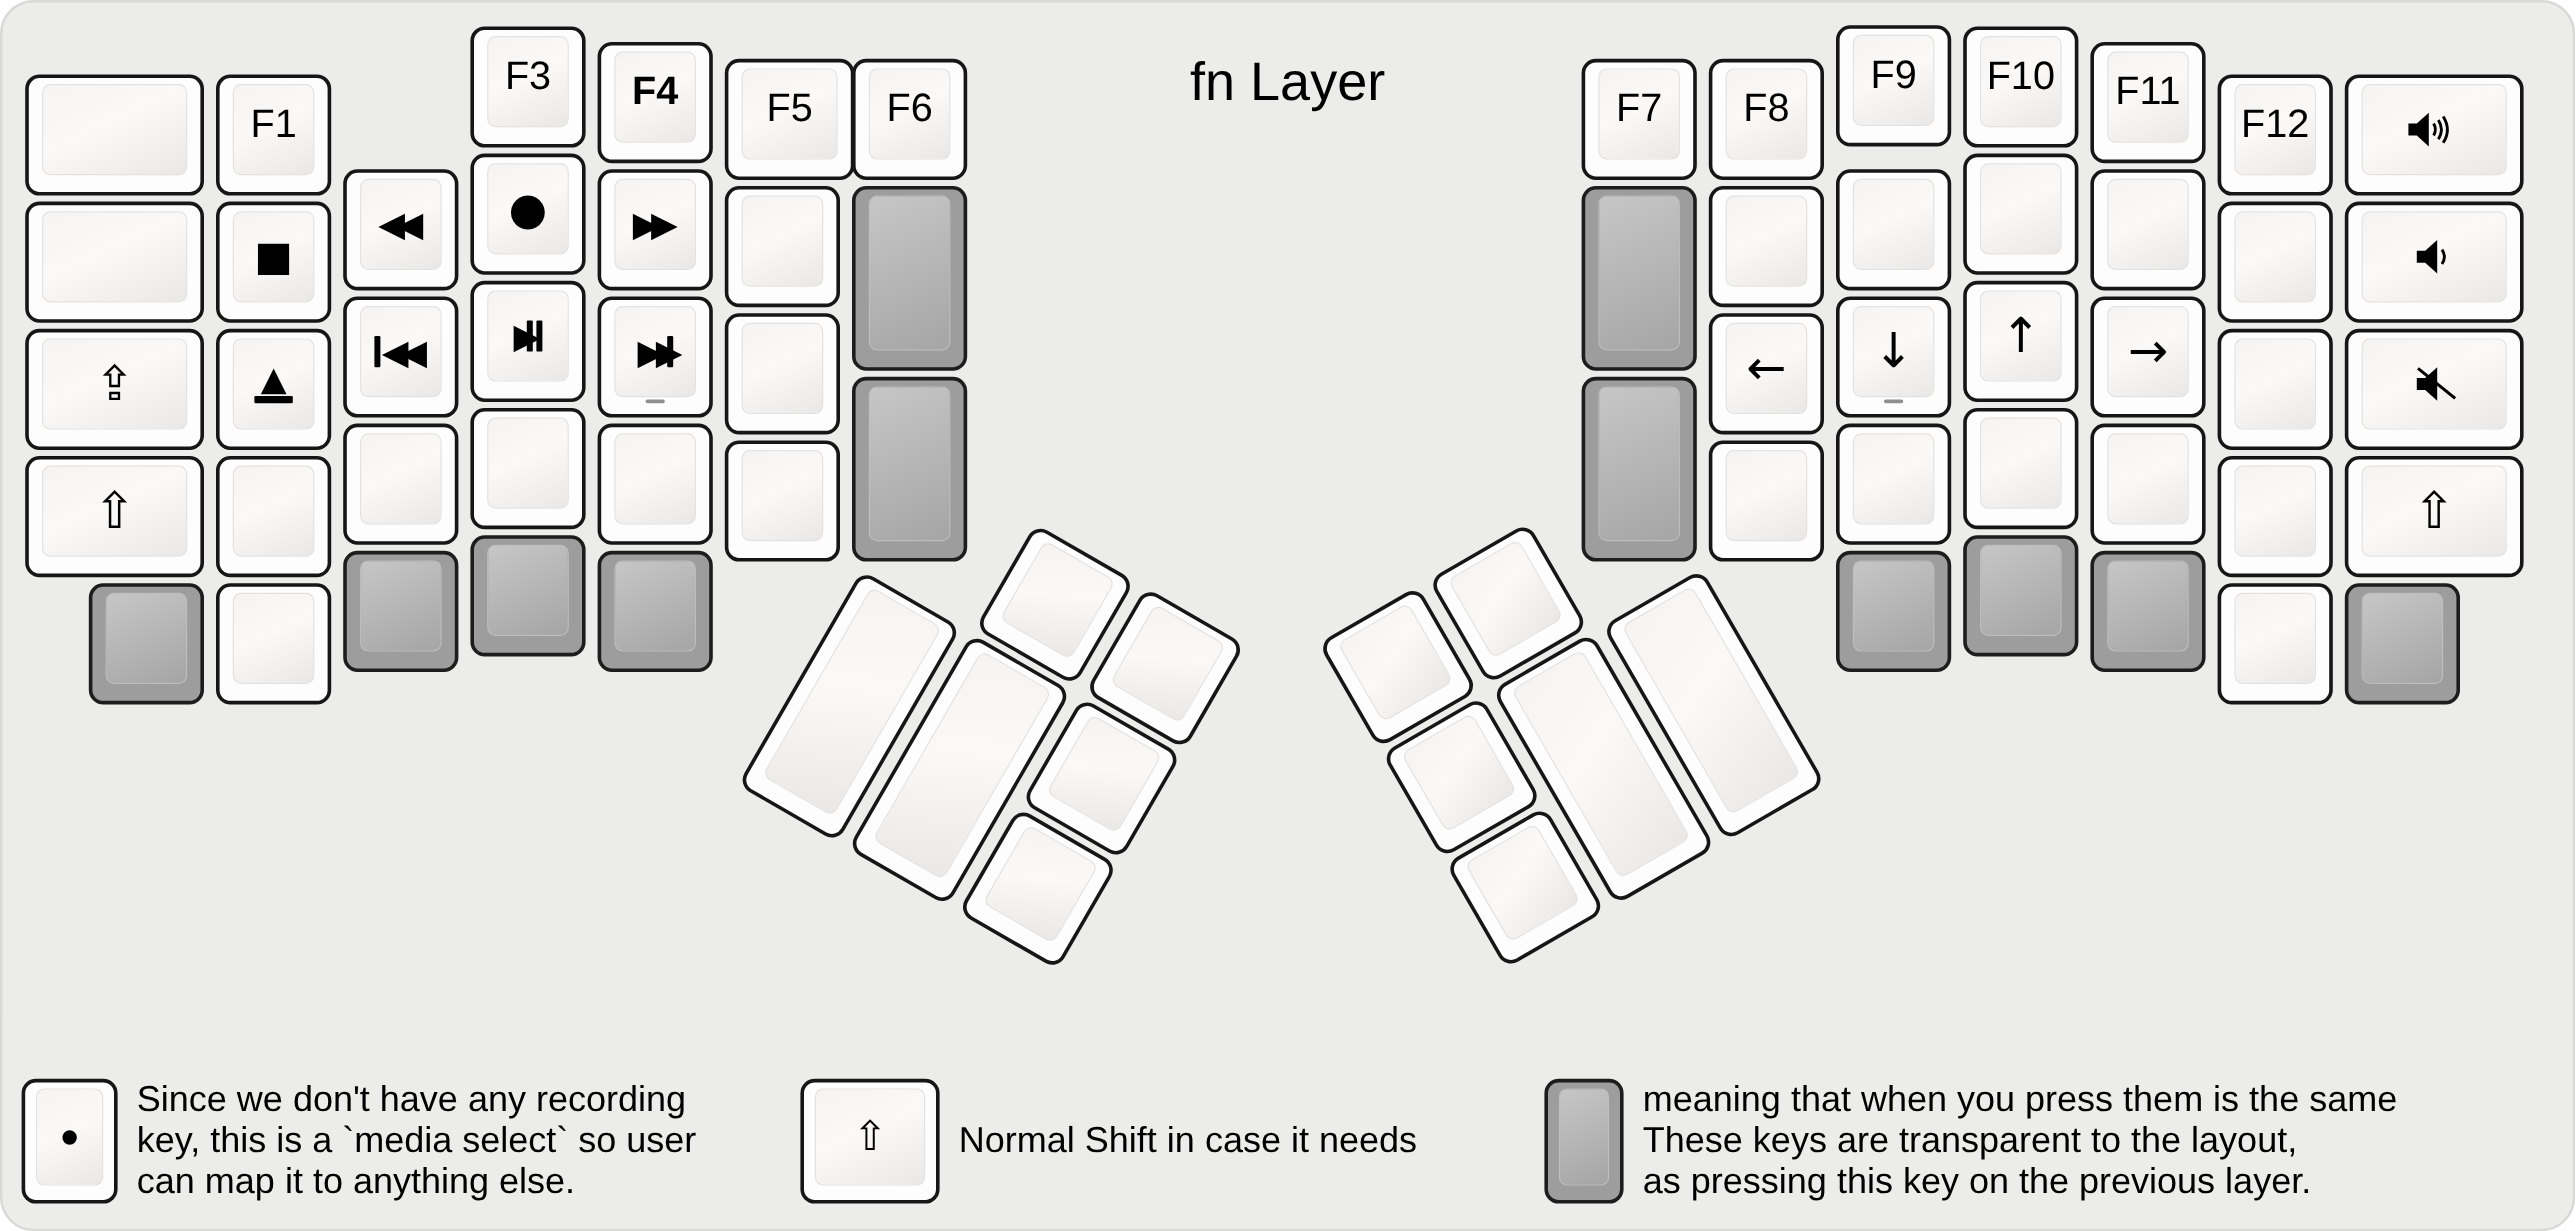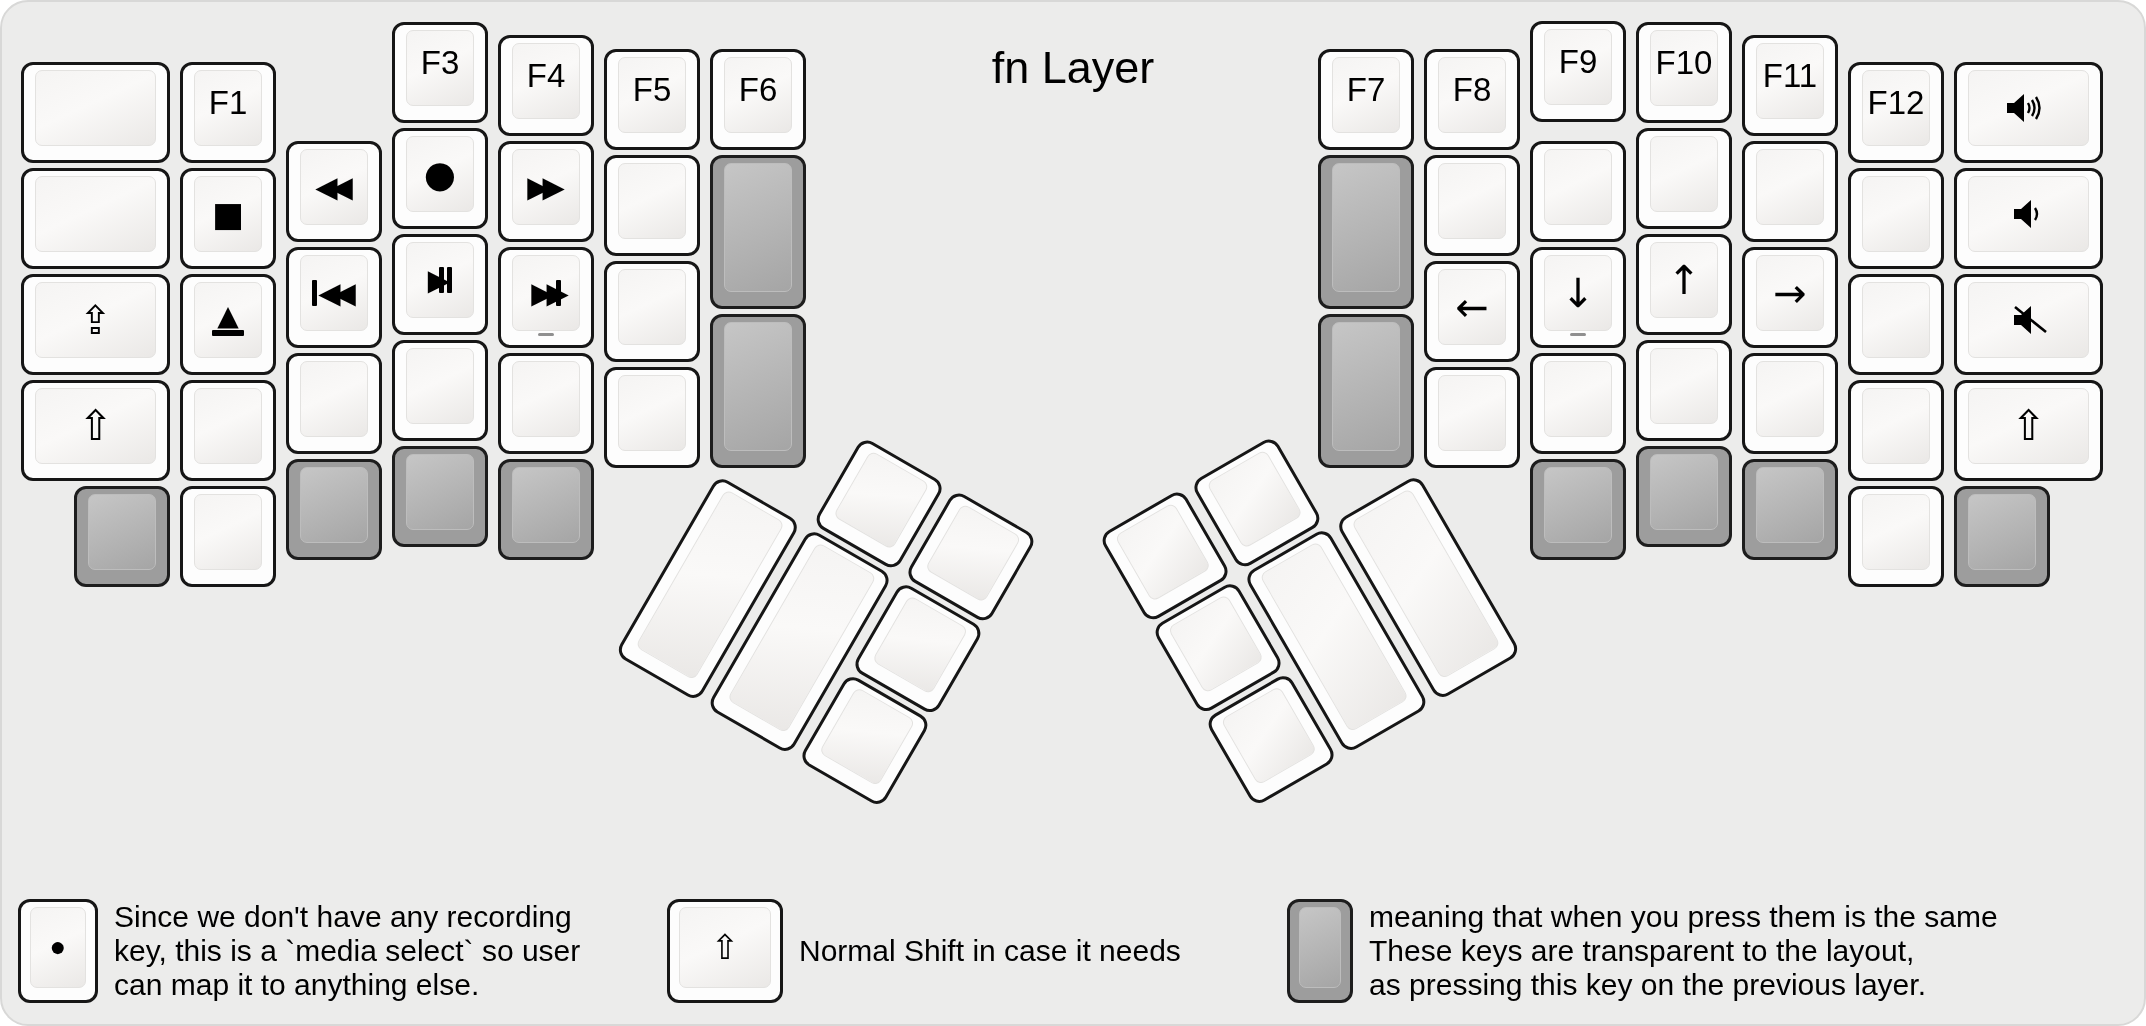--- a/index.html
+++ b/index.html
@@ -128,21 +128,21 @@
           <span class="icon">
             <span class="tri" style="margin-right:0">▶</span>
             <span class="vbar gap3" style="margin-left:-4px"></span>
             <span class="vbar gap3"></span>
           </span>
         </div>
       </div>
       <div class="key white" style="left: 392px; top: 340px; width: 96px; height: 101px;">
         <div class="face"></div>
       </div>
-      <div class="key white" style="left: 498px; top: 35px; width: 96px; height: 101px;">
+      <div class="key white" style="left: 498px; top: 35px; width: 96px; height: 101px; font-weight: bold;">
         <div class="face">
           <span class="flabel">F4</span>
         </div>
       </div>
       <div class="key white" style="left: 498px; top: 141px; width: 96px; height: 101px;">
         <div class="face">
           <span class="icon">
             <span class="tri">▶▶</span>
           </span>
         </div>
@@ -152,21 +152,21 @@
           <span class="icon">
             <span class="tri" style="margin-right:0">▶▶</span>
             <span class="vbar" style="margin-left:-6px"></span>
           </span>
         </div>
         <span class="homing"></span>
       </div>
       <div class="key white" style="left: 498px; top: 353px; width: 96px; height: 101px;">
         <div class="face"></div>
       </div>
-      <div class="key white" style="left: 604px; top: 49px; width: 96px; height: 101px;">
+      <div class="key white" style="left: 604px; top: 49px; width: 108px; height: 101px;">
         <div class="face">
           <span class="flabel">F5</span>
         </div>
       </div>
       <div class="key white" style="left: 604px; top: 155px; width: 96px; height: 101px;">
         <div class="face"></div>
       </div>
       <div class="key white" style="left: 604px; top: 261px; width: 96px; height: 101px;">
         <div class="face"></div>
       </div>

